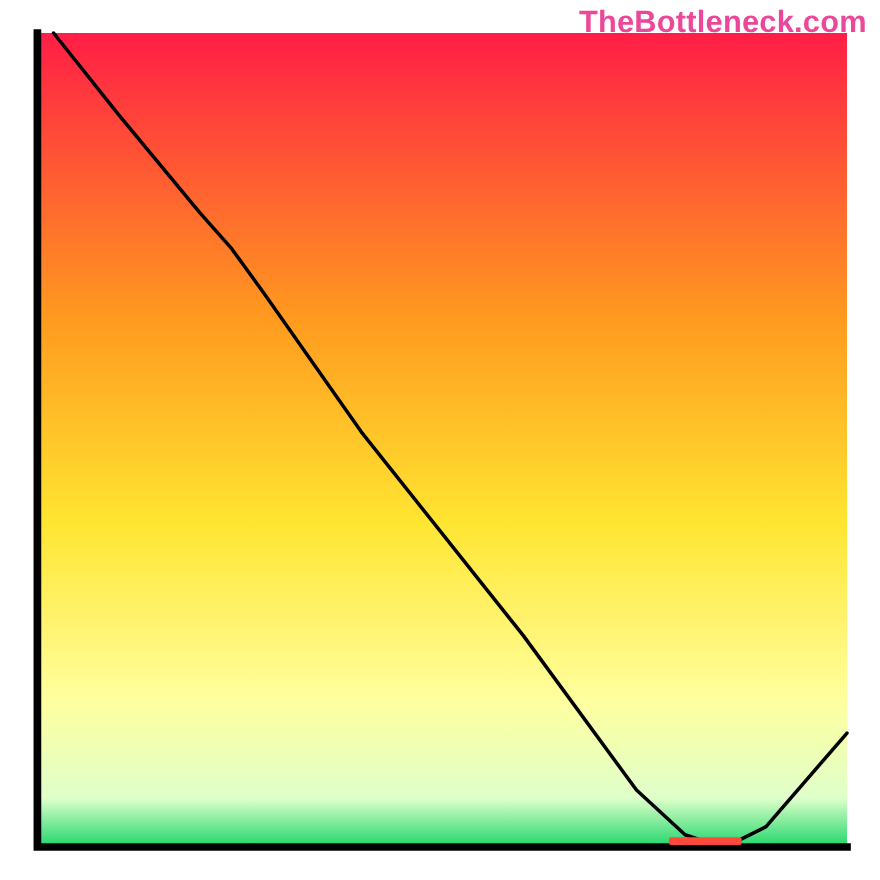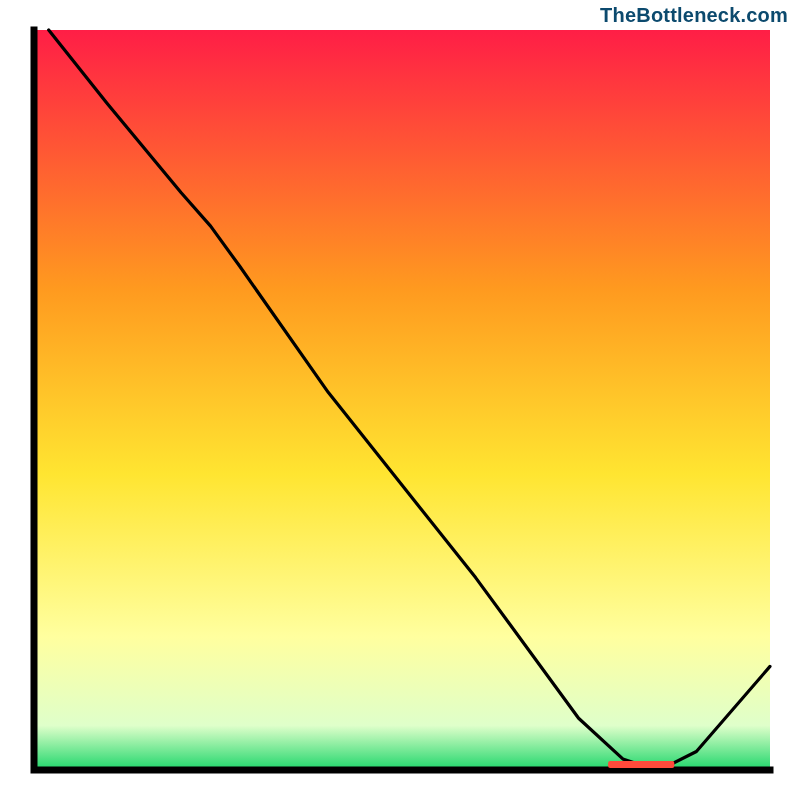--- a/index.html
+++ b/index.html
@@ -13,23 +13,23 @@
   }
   .wrap {
     position: relative;
     width: 800px;
     height: 800px;
   }
   .watermark {
     position: absolute;
     top: 4px;
     right: 12px;
-    font-size: 20px;
+    font-size: 28px;
     font-weight: 600;
-    color: #0c4a6e;
+    color: #ec4899;
     letter-spacing: 0.2px;
   }
   svg.chart {
     position: absolute;
     left: 0;
     top: 0;
     width: 800px;
     height: 800px;
   }
 </style>

